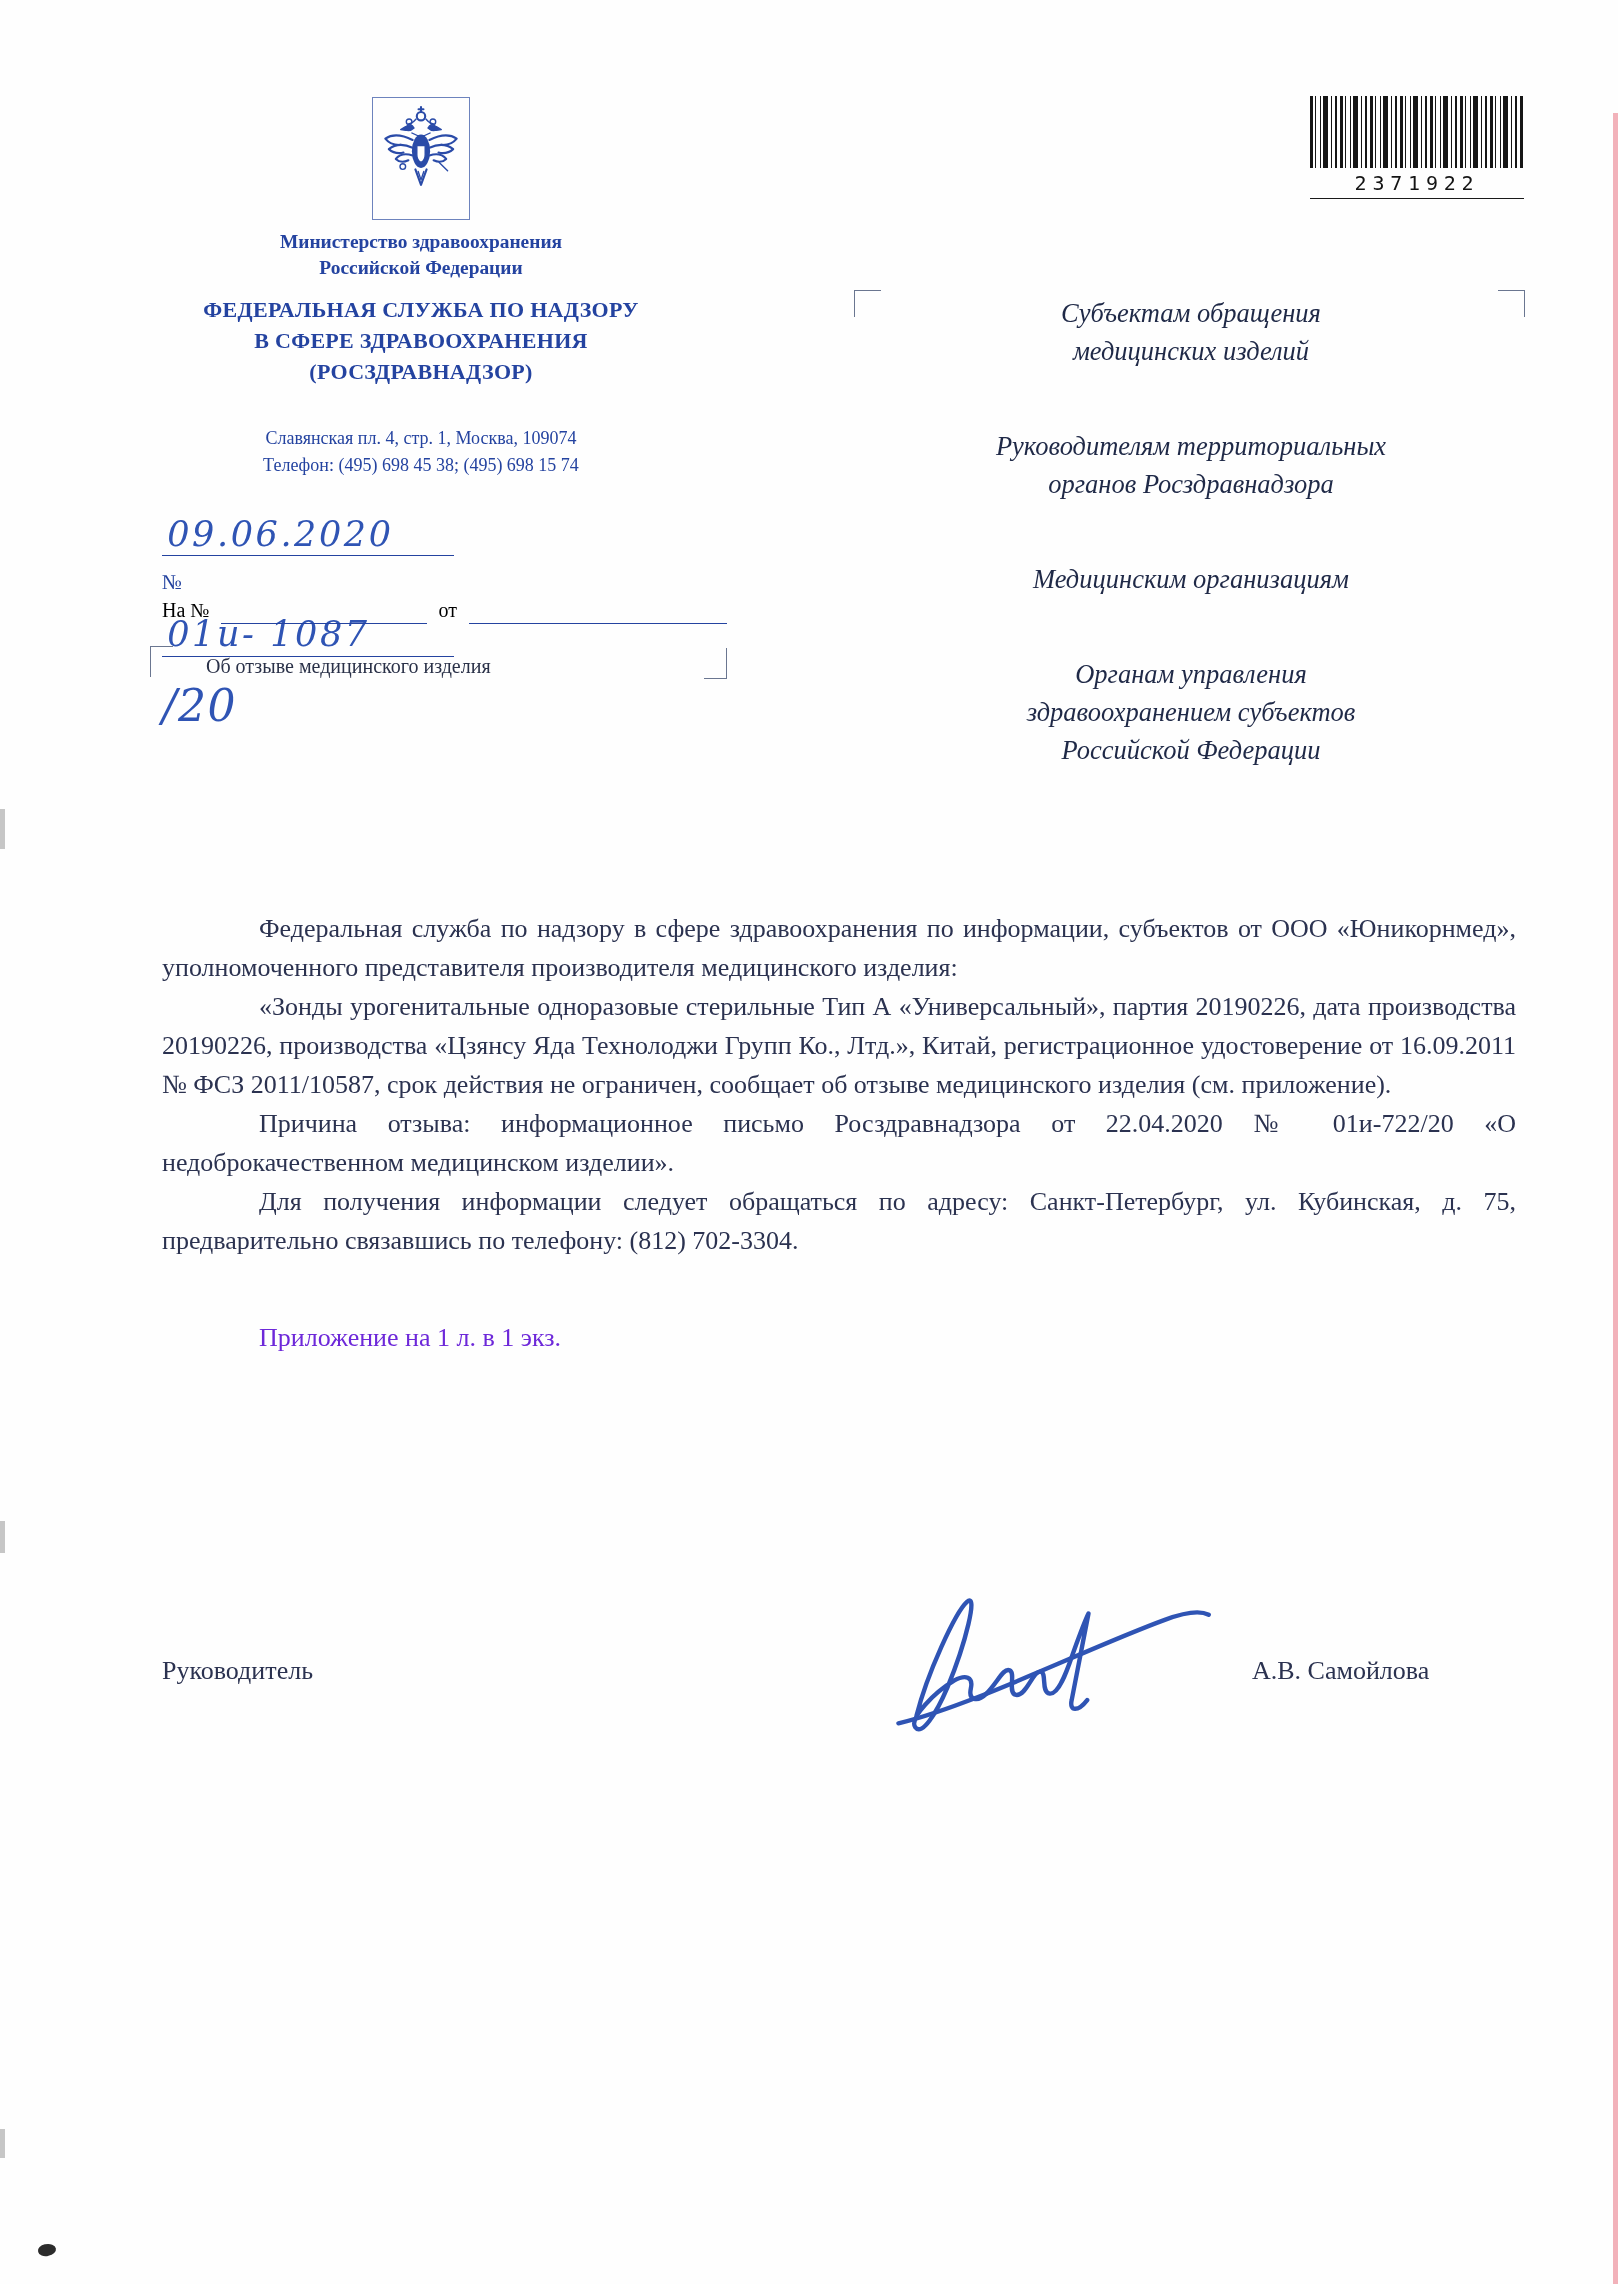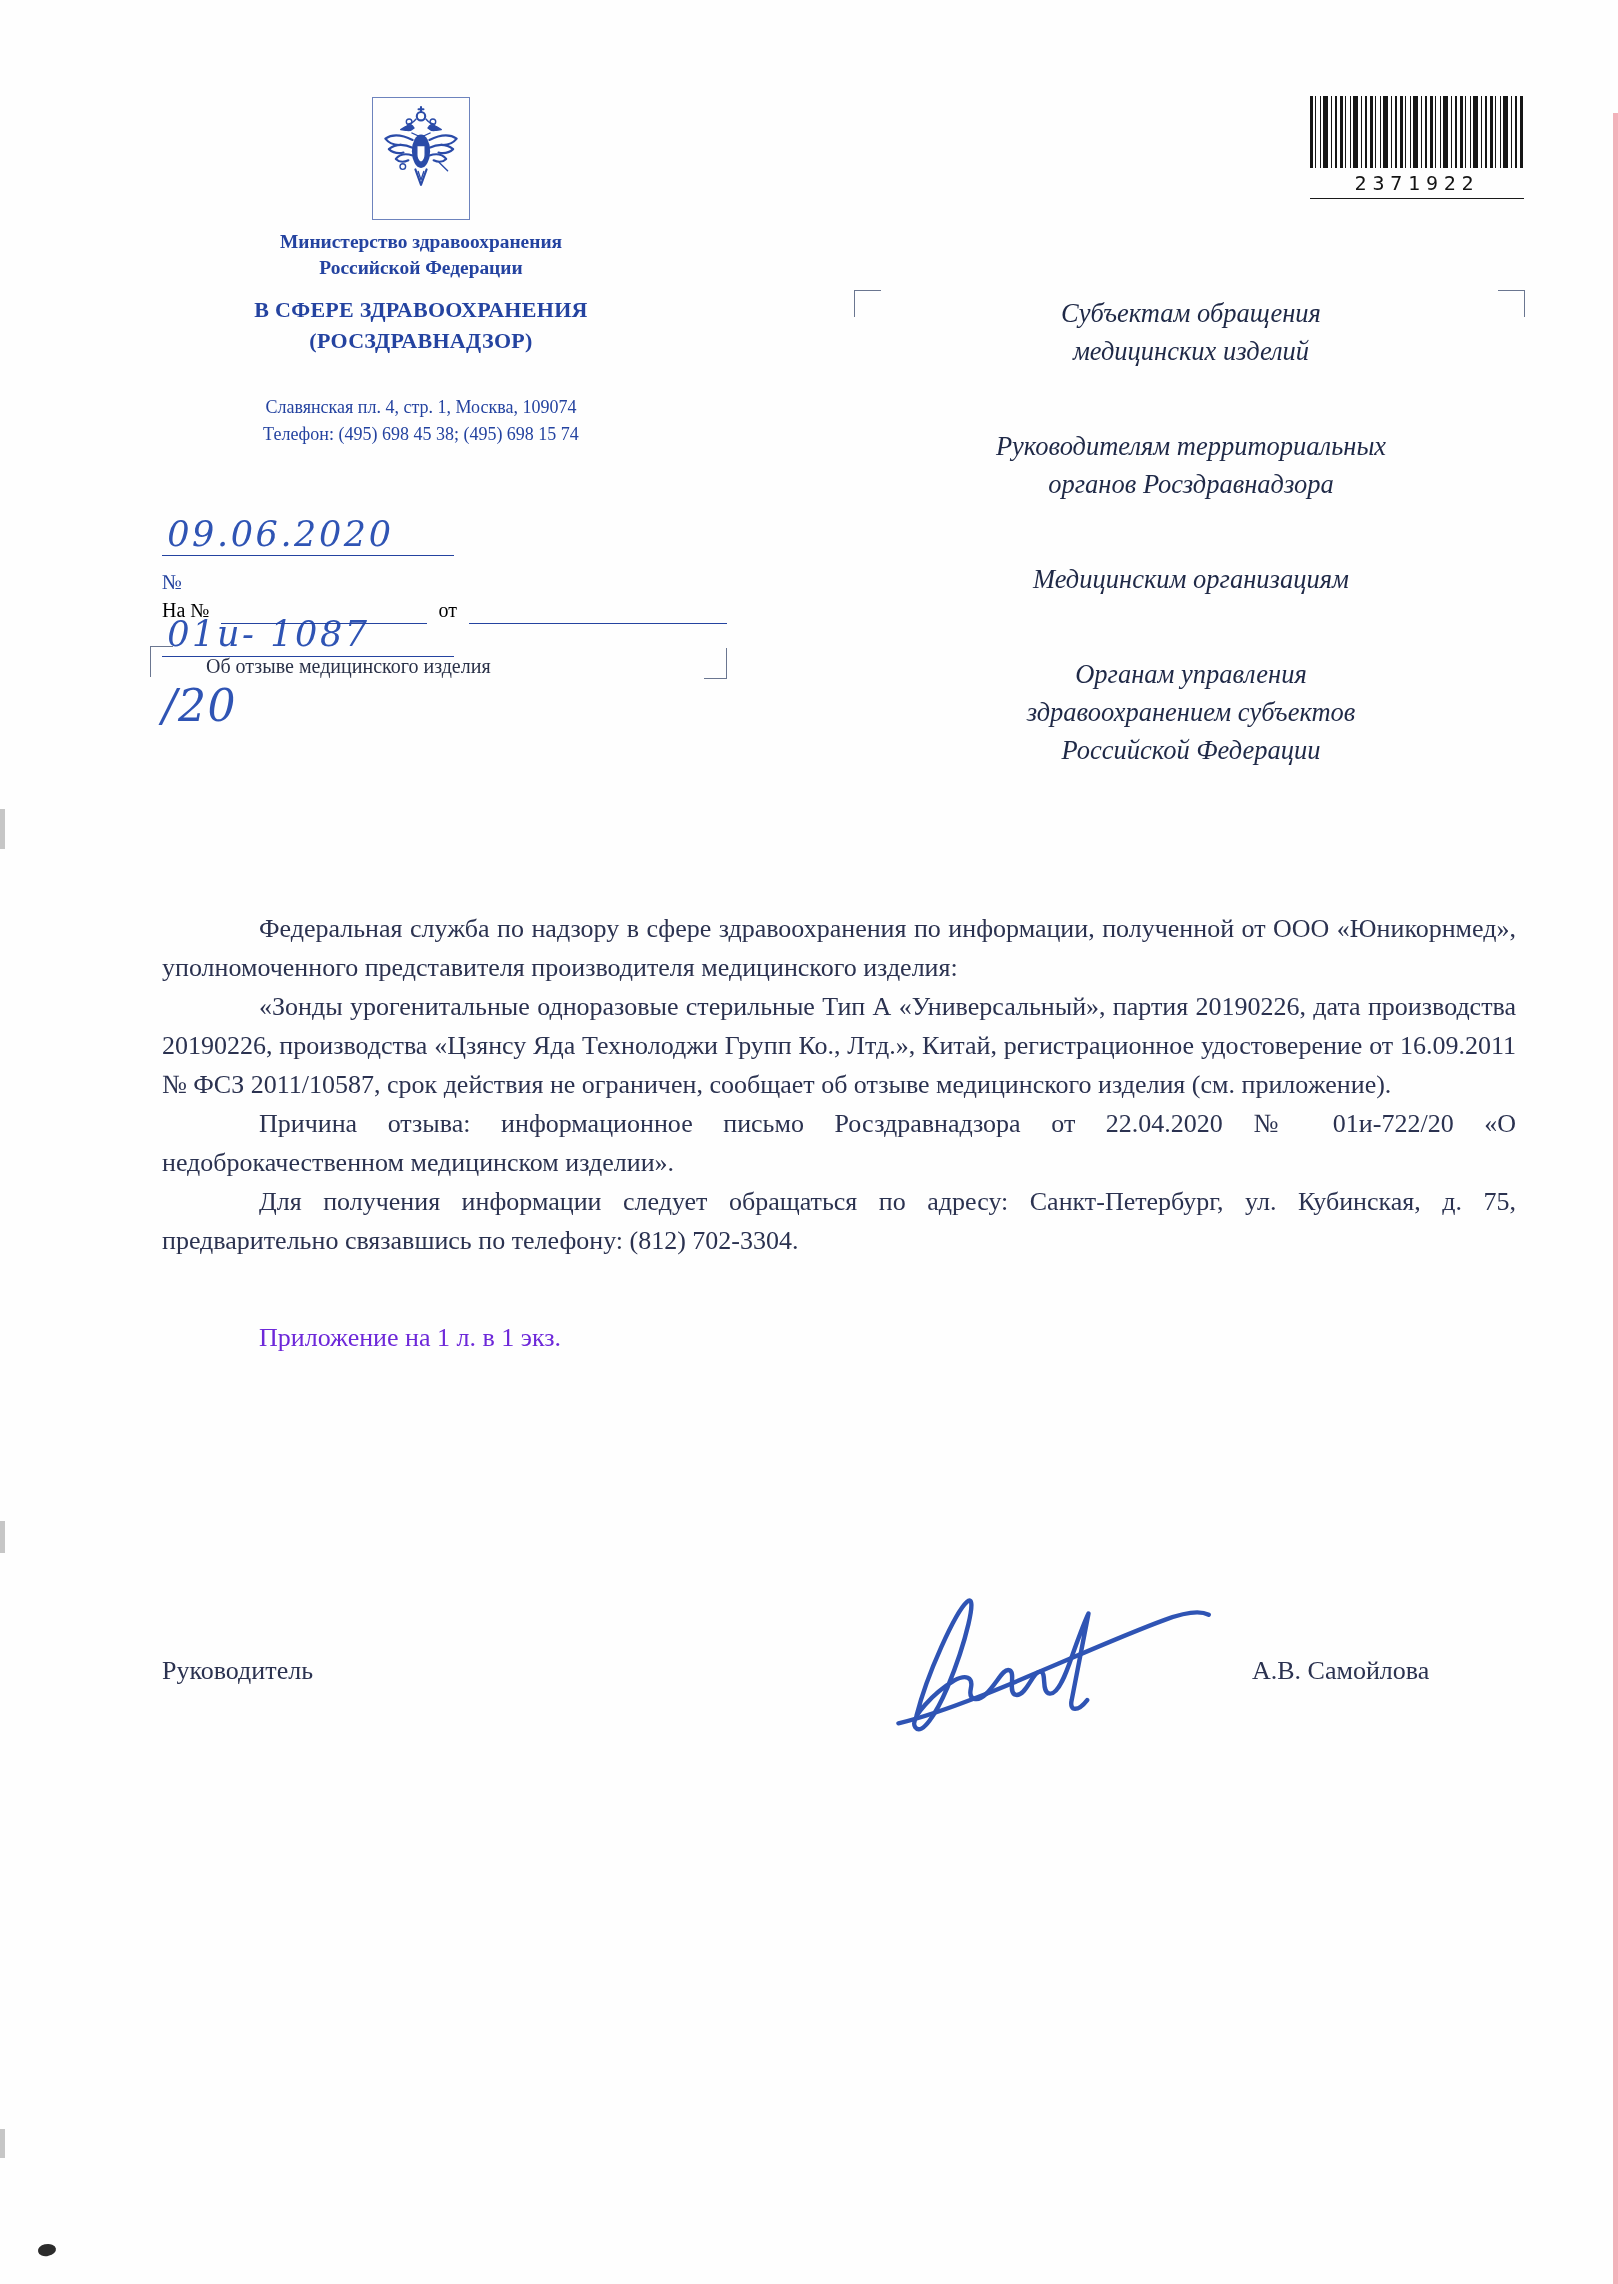--- a/index.html
+++ b/index.html
@@ -145,20 +145,21 @@
           <path d="M54 58 h12 v13 q0 8 -6 11 q-6 -3 -6 -11 z" fill="#ffffff" stroke-width="2"></path>
 
           <circle cx="34" cy="88" r="4" stroke-width="2"></circle>
           <path d="M86 82 l12 12" stroke-width="2"></path>
         </svg>
       </span>
     </div>
     <div class="ministry-line">Министерство здравоохранения</div>
     <div class="ministry-line">Российской Федерации</div>
     <div class="service-block">
+      <div class="service-line">ФЕДЕРАЛЬНАЯ СЛУЖБА ПО НАДЗОРУ</div>
       <div class="service-line">В СФЕРЕ ЗДРАВООХРАНЕНИЯ</div>
       <div class="service-line">(РОСЗДРАВНАДЗОР)</div>
     </div>
     <div class="address-block">
       <div class="address-line">Славянская пл. 4, стр. 1, Москва, 109074</div>
       <div class="address-line">Телефон: (495) 698 45 38; (495) 698 15 74</div>
     </div>
   </div>
 
   <div class="barcode-wrap">
@@ -200,21 +201,21 @@
     <span class="ref-blank" style="width:206px;"></span>
     <span>от</span>
     <span class="ref-blank" style="width:258px;"></span>
   </div>
 
   <div class="corner corner-tl" style="left:150px; top:646px; width:23px; height:31px;"></div>
   <div class="corner corner-br" style="left:704px; top:648px; width:23px; height:31px;"></div>
   <div class="subject-text">Об отзыве медицинского изделия</div>
 
   <div class="body-block">
-    <p class="para">Федеральная служба по надзору в сфере здравоохранения по информации, полученной от ООО «Юникорнмед», уполномоченного представителя производителя медицинского изделия:</p>
+    <p class="para">Федеральная служба по надзору в сфере здравоохранения по информации, субъектов от ООО «Юникорнмед», уполномоченного представителя производителя медицинского изделия:</p>
     <p class="para">«Зонды урогенитальные одноразовые стерильные Тип А «Универсальный», партия 20190226, дата производства 20190226, производства «Цзянсу Яда Технолоджи Групп Ко., Лтд.», Китай, регистрационное удостоверение от 16.09.2011 № ФСЗ 2011/10587, срок действия не ограничен, сообщает об отзыве медицинского изделия (см. приложение).</p>
     <p class="para">Причина отзыва: информационное письмо Росздравнадзора от 22.04.2020 № 01и-722/20 «О недоброкачественном медицинском изделии».</p>
     <p class="para">Для получения информации следует обращаться по адресу: Санкт-Петербург, ул. Кубинская, д. 75, предварительно связавшись по телефону: (812) 702-3304.</p>
     <p class="attachment">Приложение на 1 л. в 1 экз.</p>
   </div>
 
   <div class="sig-role">Руководитель</div>
 
   <div class="sig-scribble">
     <svg width="362" height="194" viewBox="0 0 280 150" fill="none" stroke="#2f54b4" stroke-width="3.4" stroke-linecap="round" stroke-linejoin="round">

